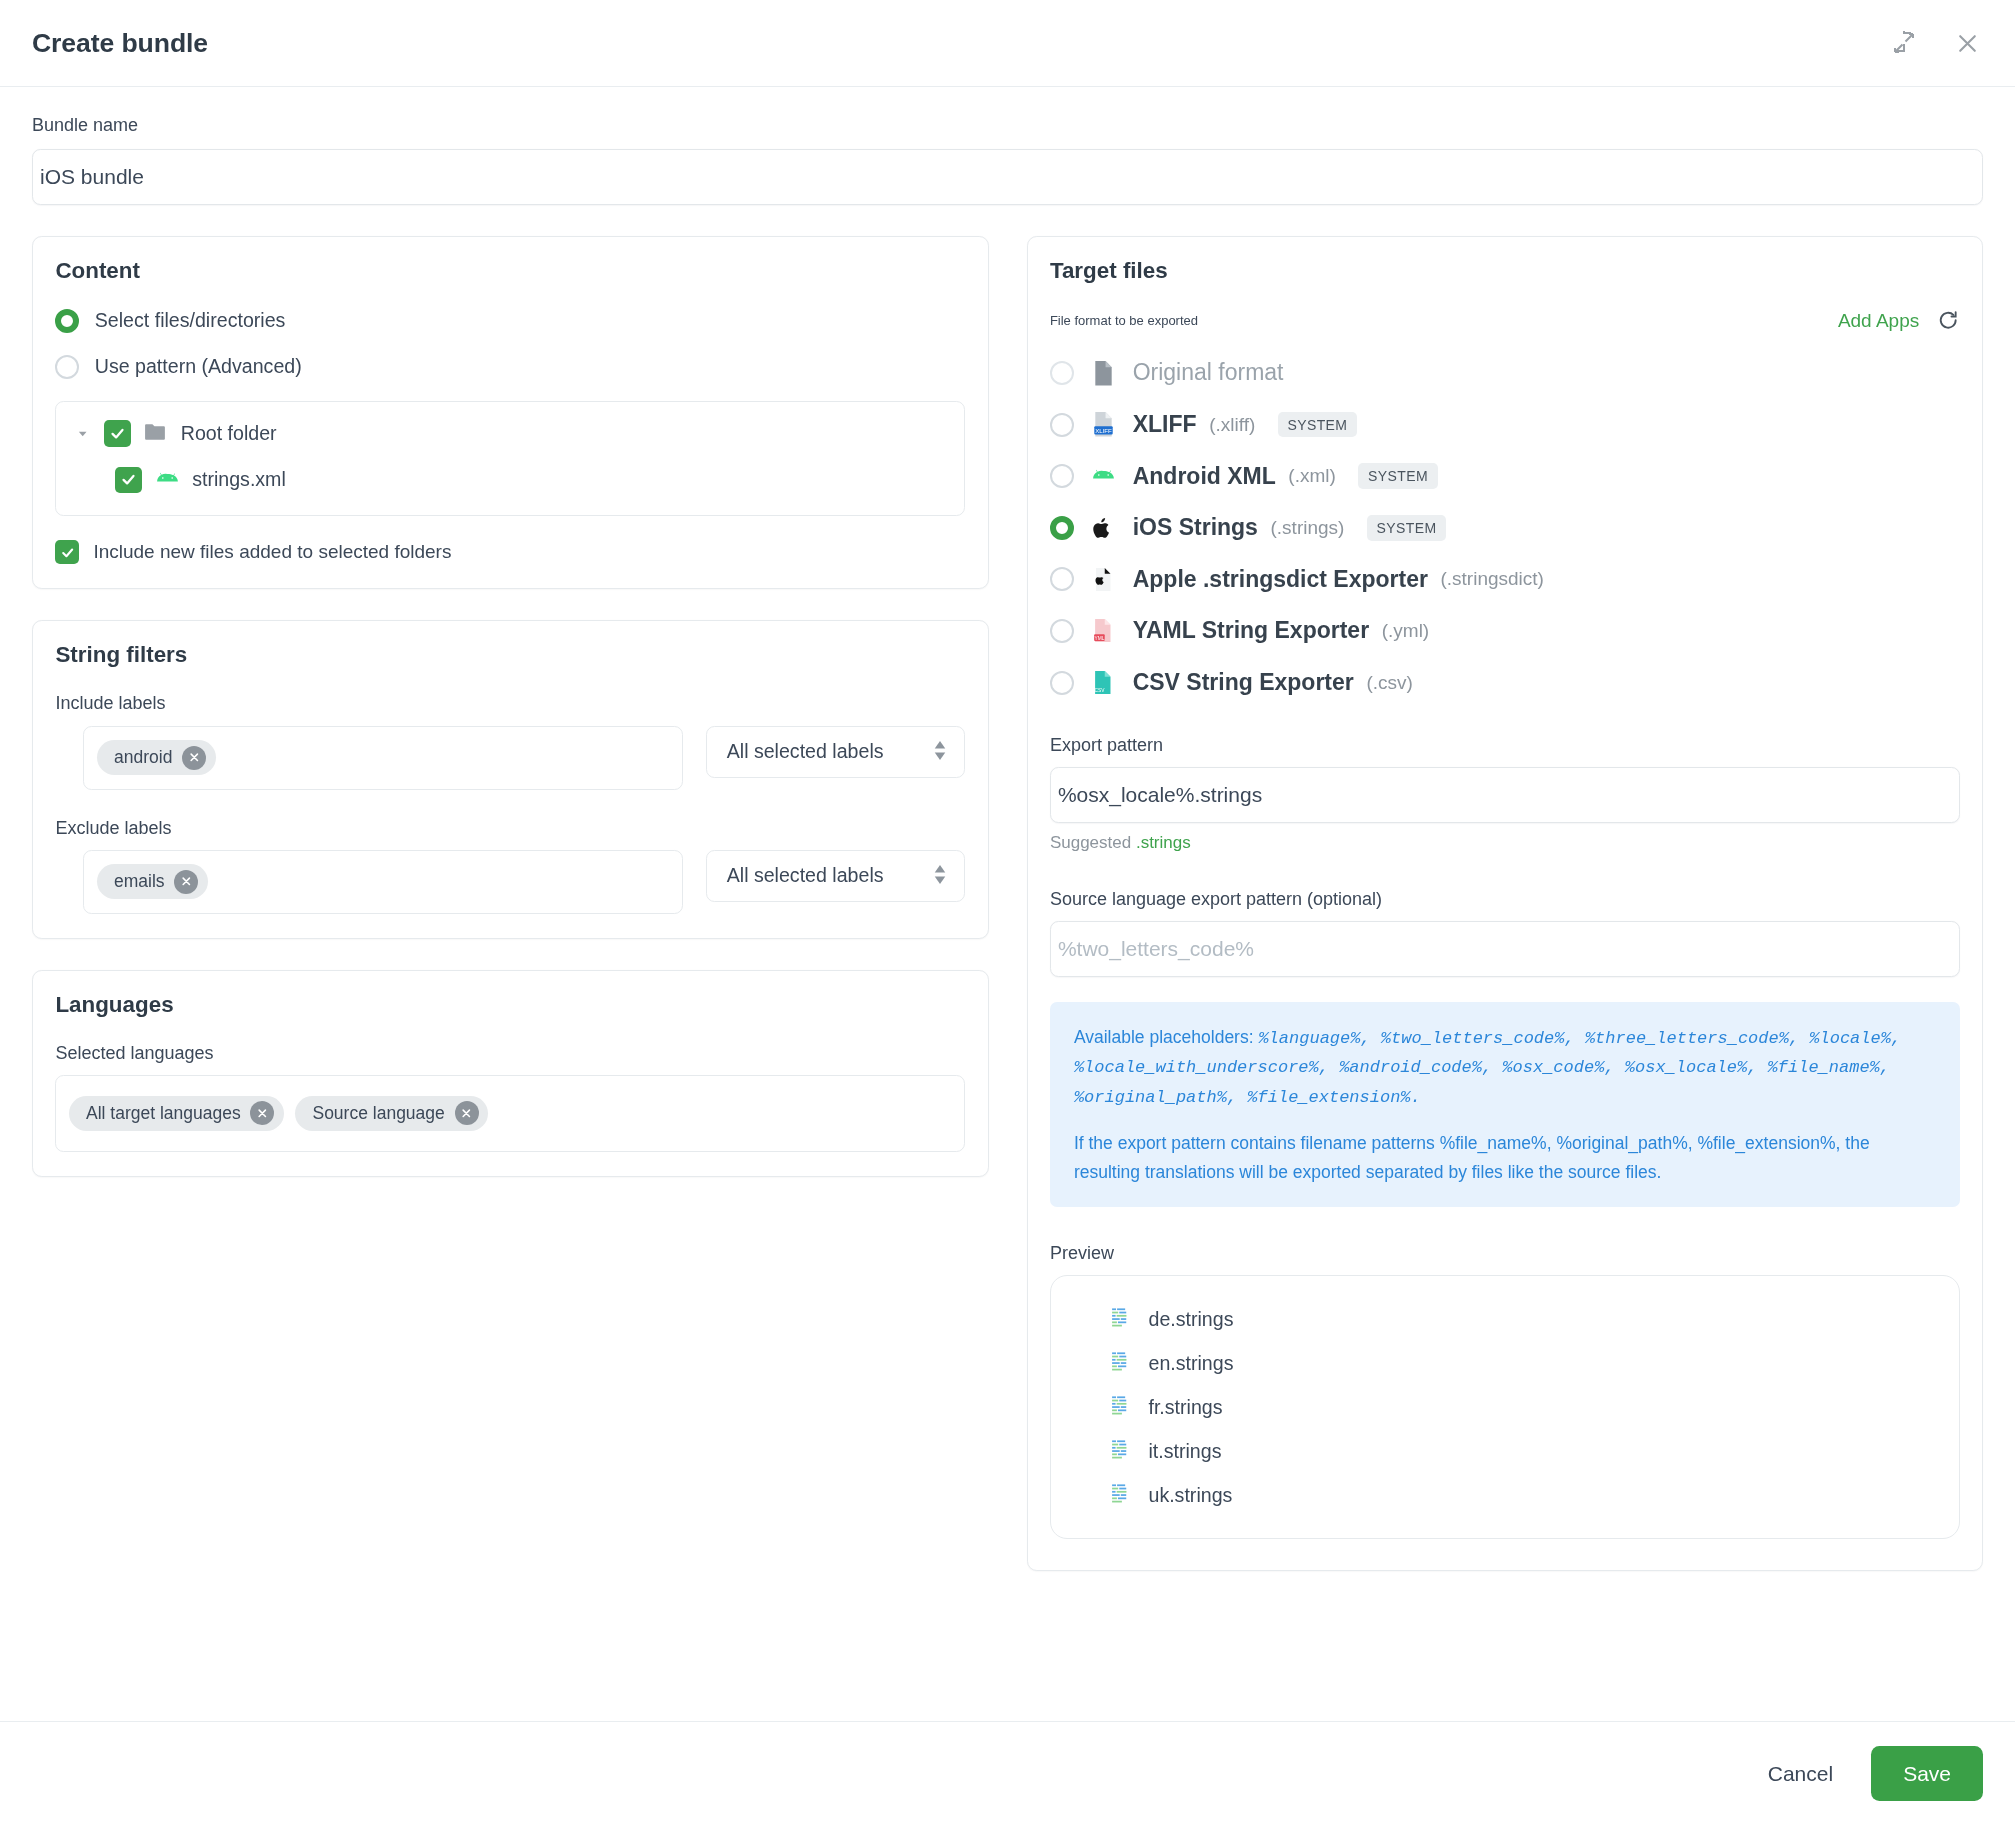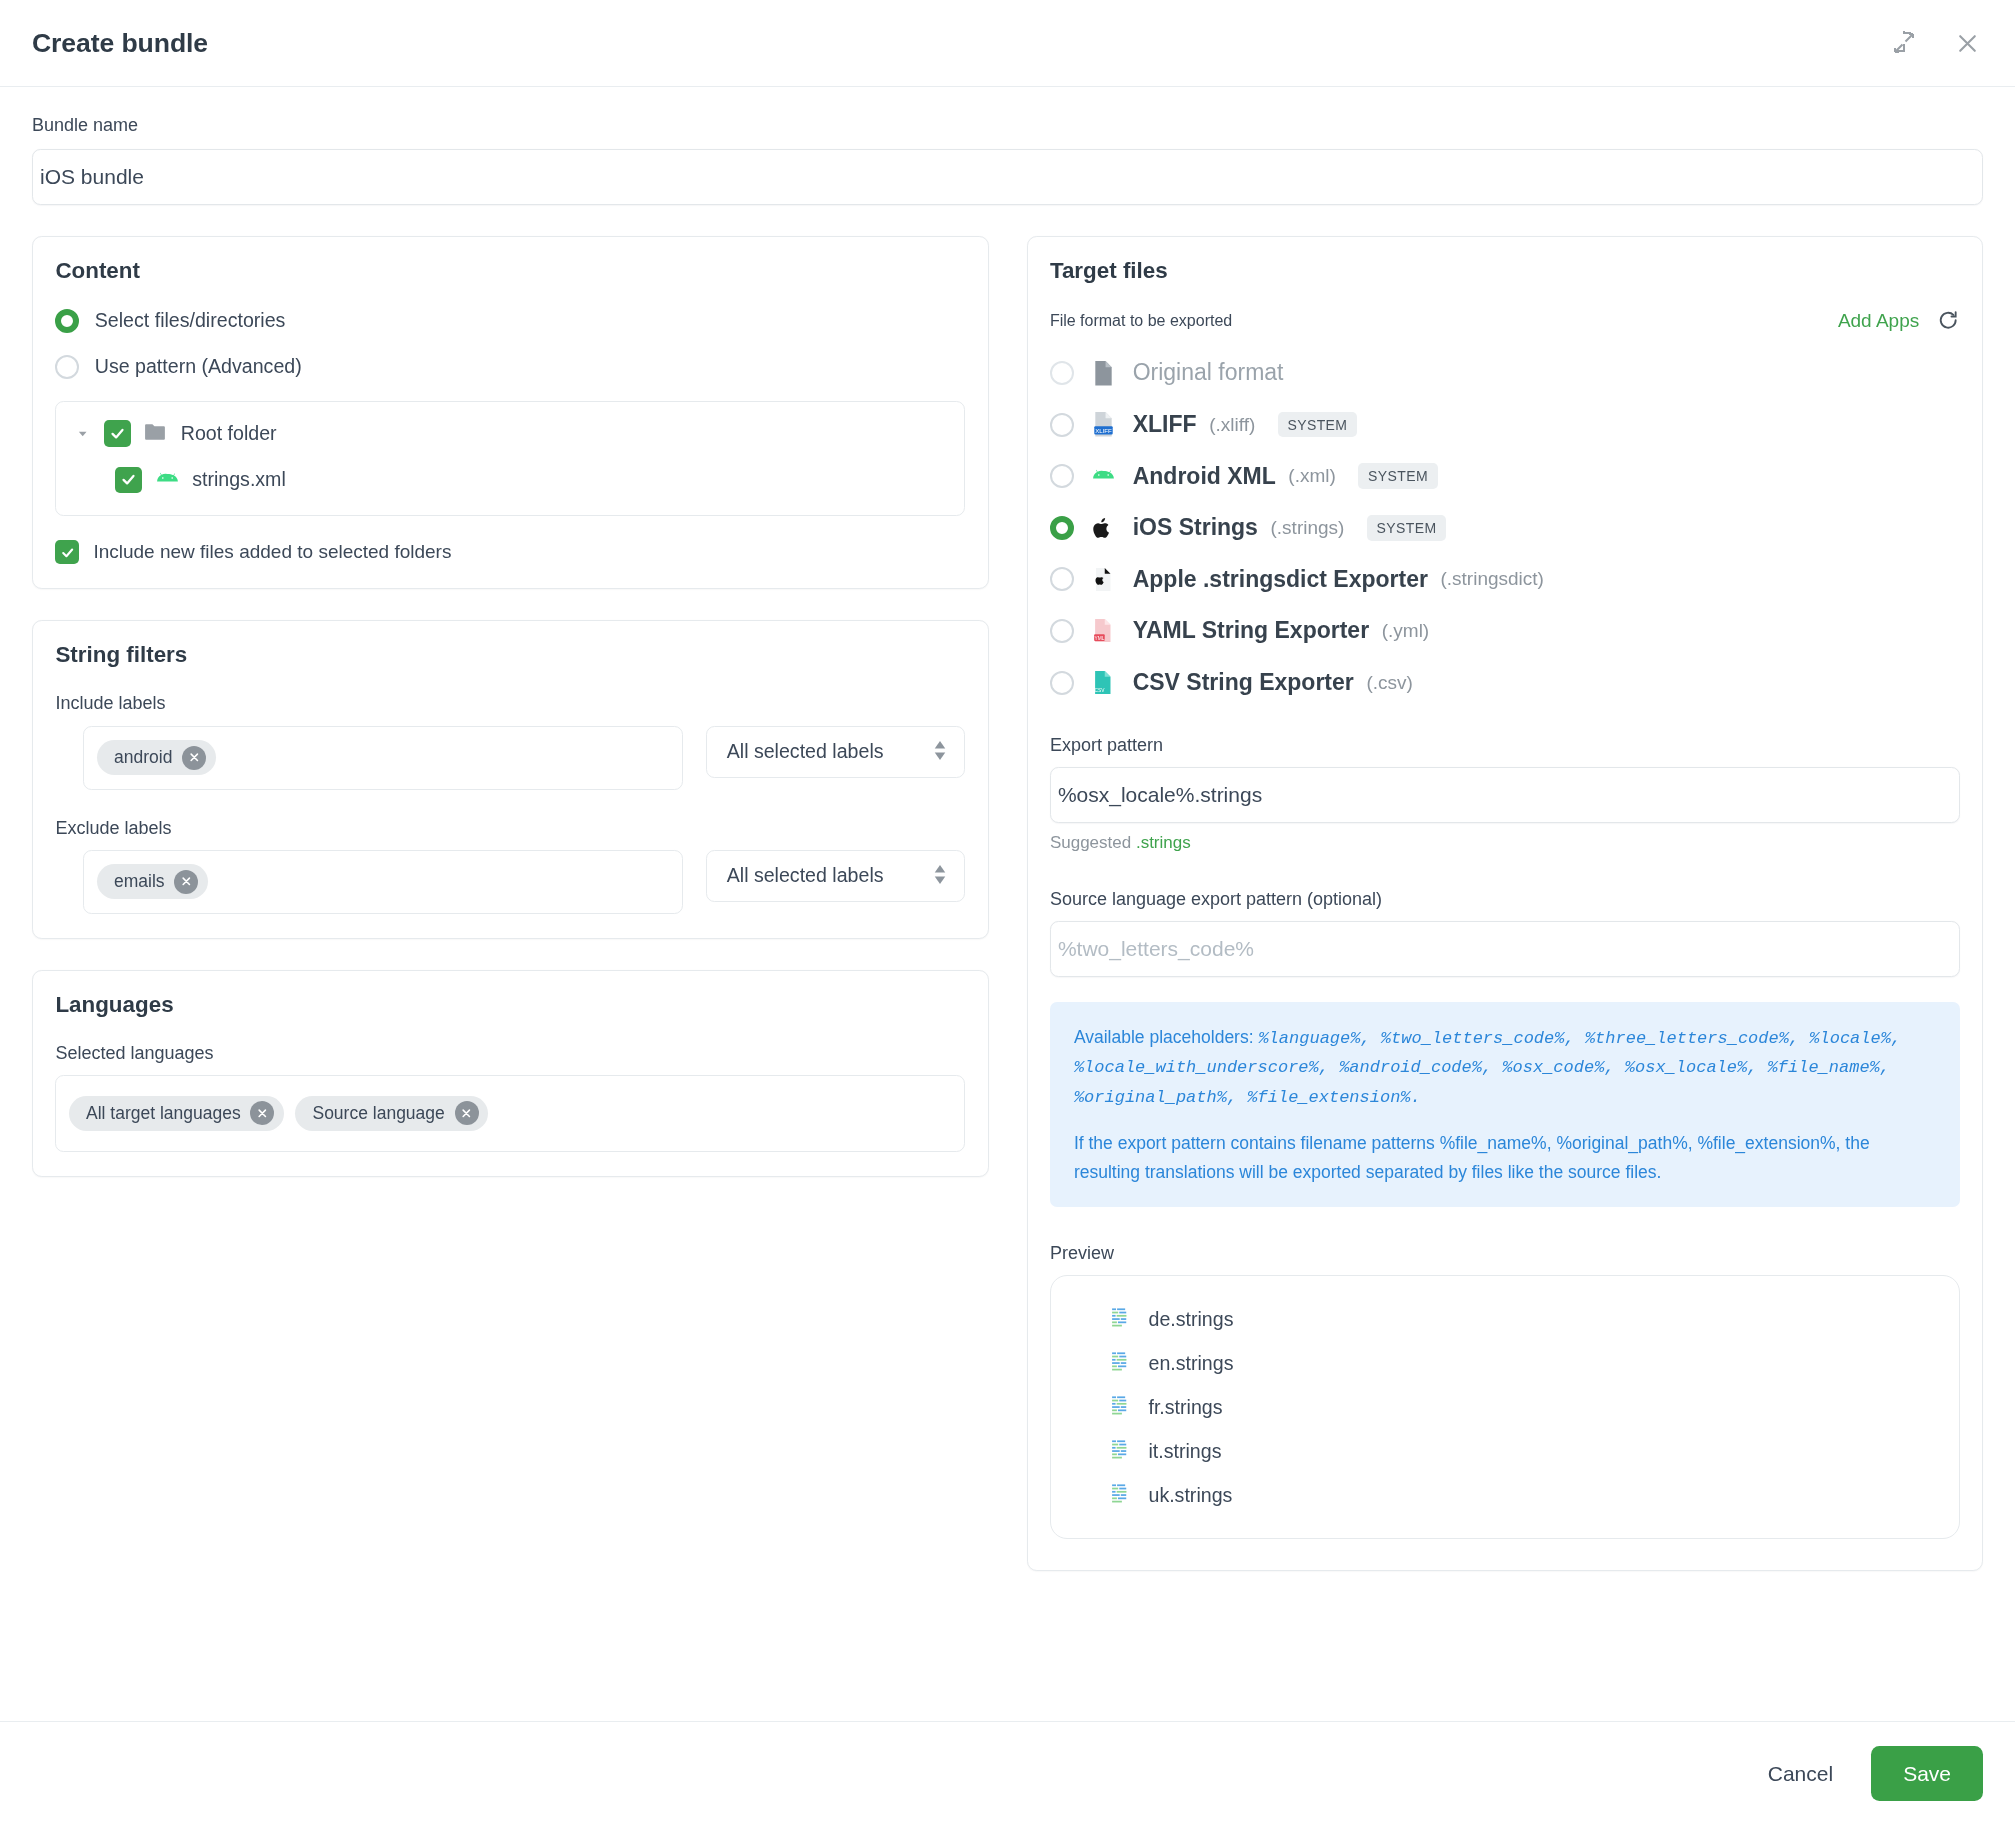--- a/index.html
+++ b/index.html
@@ -102,21 +102,21 @@
 
   
   .lang-field {
     border:1.4px solid #e6eaed; border-radius:8.4px; padding: 9.8px 12.6px;
     display:flex; flex-wrap:wrap; gap:11.2px; align-items:center; min-height:77px;
   }
   .chip.lang { max-width: 231px; }
 
   
   .tf-head { display:flex; align-items:center; justify-content:space-between; margin-bottom: 24px; }
-  .tf-head-label { font-size: 16px; color:#3c4858; }
+  .tf-head-label { font-size: 13px; color:#3c4858; }
   .tf-head-right { display:flex; align-items:center; gap: 18px; }
   .link-green { font-size: 19px; color:#3fa34d; cursor:pointer; }
   .fmt-row { display:flex; align-items:center; gap: 15.4px; margin-bottom: 19.6px; cursor:pointer; }
   .fmt-icon { width:28px; min-width:28px; height:32px; display:flex; align-items:center; justify-content:center; }
   .fmt-name { font-size: 23px; color:#37424d; font-weight:600; }
   .fmt-name.dim { color:#9aa3ab; font-weight:400; }
   .fmt-ext { font-size: 19px; color:#8d959d; margin-left:-2.8px; }
   .badge {
     background:#eceff1; color:#4a545e; font-size:14px; letter-spacing:0.4px;
     border-radius:4.9px; padding: 4.9px 9.8px; margin-left: 7px;

